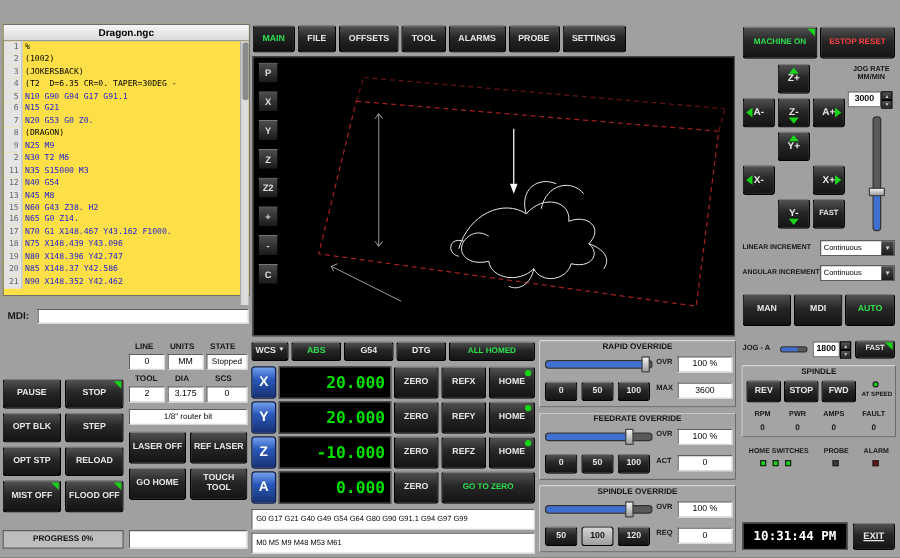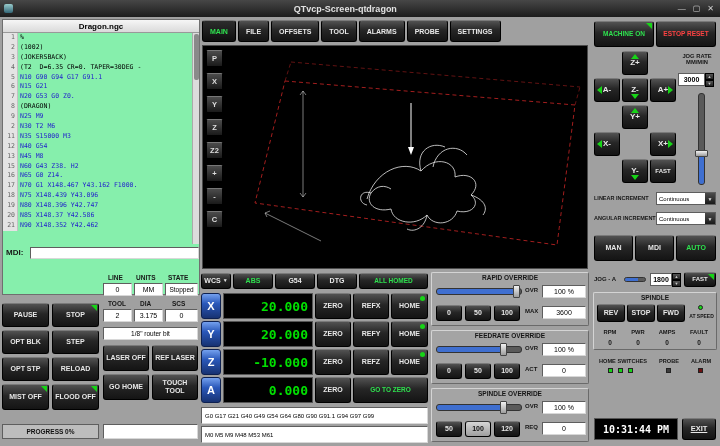--- a/index.html
+++ b/index.html
@@ -19,21 +19,21 @@
   .btn.red{color:#ff4242;}
   .btn.pressed{background:linear-gradient(#d6d6d6,#9e9e9e);color:#111;border-top-color:#333;}
   .led-tri{position:absolute;top:1px;right:1px;width:0;height:0;border-left:6px solid transparent;border-top:6px solid #17d417;}
   .led-dot{position:absolute;top:2px;right:2px;width:5px;height:5px;border-radius:50%;background:#17d417;}
   .inset{background:#fff;border:1px solid #5e5e5e;border-bottom-color:#d8d8d8;border-right-color:#d8d8d8;color:#000;display:flex;align-items:center;justify-content:center;font-size:7px;position:absolute;}
   .inset.left{justify-content:flex-start;padding-left:3px;}
   .panel{position:absolute;background:#a4a4a4;border:1px solid;border-color:#d4d4d4 #6a6a6a #6a6a6a #d4d4d4;border-radius:2px;}
   .lbl{position:absolute;font-size:6.5px;font-weight:bold;color:#161616;}
 
   
-  .file-panel{position:absolute;left:2px;top:19px;width:198px;height:276px;border:1px solid #6f6f6f;background:#86efac;}
+  .file-panel{position:absolute;left:2px;top:19px;width:198px;height:218px;border:1px solid #6f6f6f;background:#fde047;}
   .file-header{height:13px;background:linear-gradient(#f6f6f6,#dadada);border-bottom:1px solid #999;font-size:8px;font-weight:bold;display:flex;align-items:center;justify-content:center;color:#000;}
   .gcode-body{position:relative;height:211px;overflow:hidden;font-family:"DejaVu Sans Mono",monospace;font-size:6.5px;}
   .gline{display:flex;height:9.9px;line-height:9.9px;white-space:pre;}
   .gnum{width:15px;background:#e4e4e4;color:#666;text-align:right;padding-right:2px;border-right:1px solid #c2c2c2;flex:none;}
   .gtxt{padding-left:2px;color:#2323cc;}
   .gline.comment .gtxt{color:#000;}
   .vscroll{position:absolute;right:0;top:0;width:7px;height:211px;background:#dcdcdc;border-left:1px solid #aaa;}
   .vthumb{position:absolute;left:1px;top:1px;width:5px;height:46px;background:#8a8a8a;border-radius:2px;}
 
   
@@ -79,29 +79,20 @@
   .sq-led.off{background:#3c3c3c;}
   .sq-led.alarm{background:#6e1010;}
   .clock{position:absolute;background:#000;border:1px solid #555;color:#fff;font-family:"DejaVu Sans Mono",monospace;font-size:10px;font-weight:bold;display:flex;align-items:center;justify-content:center;}
   .progress{position:absolute;background:#bdbdbd;border:1px solid #5e5e5e;display:flex;align-items:center;justify-content:center;font-size:6.5px;font-weight:bold;color:#111;}
 </style>
 </head>
 <body>
 
 <div class="screen">
 
-  <div class="titlebar">
-    <span class="app-icon"></span>
-    <span class="ttl">QTvcp-Screen-qtdragon</span>
-    <span class="win-controls">
-      <span>—</span>
-      <span>▢</span>
-      <span>✕</span>
-    </span>
-  </div>
 
   <div class="file-panel">
     <div class="file-header">Dragon.ngc</div>
     <div class="gcode-body">
       <div>
           <div class="gline comment">
           <span class="gnum">1</span>
           <span class="gtxt">%</span>
         </div>
           <div class="gline comment">

